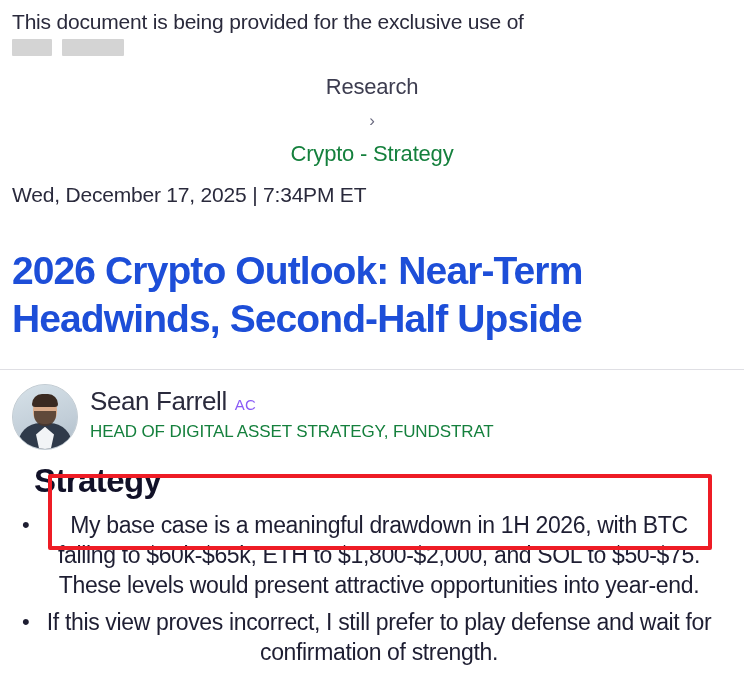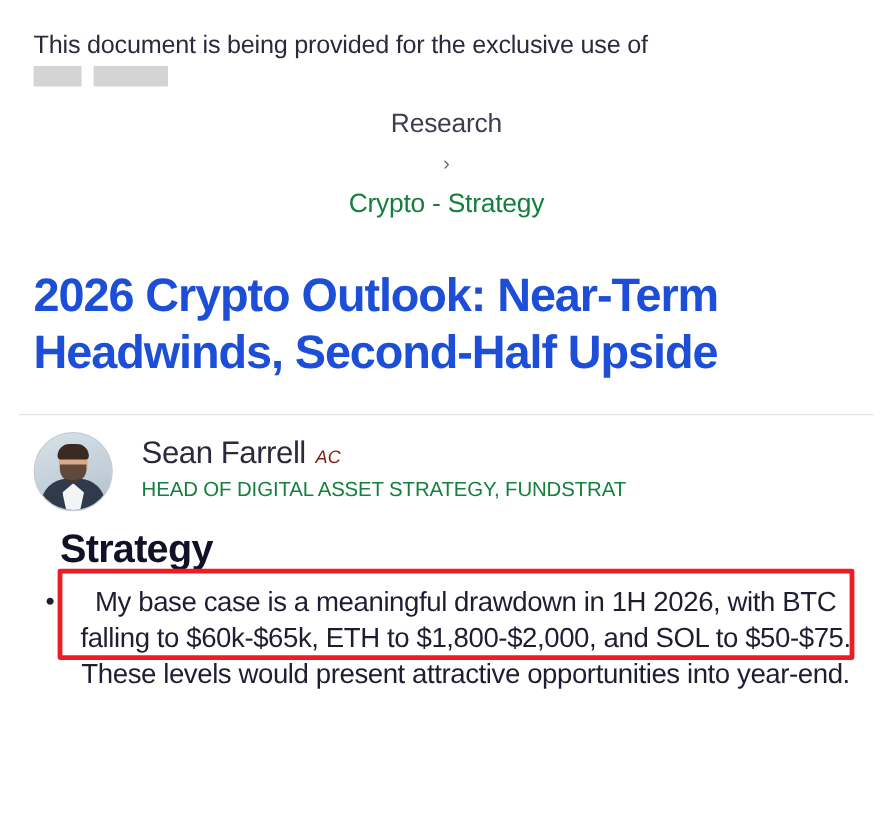--- a/index.html
+++ b/index.html
@@ -11,21 +11,21 @@
     width: 744px;
     height: 684px;
     font-family: "Liberation Sans", sans-serif;
     color: #1b1b3a;
     overflow: hidden;
   }
   .page {
     position: relative;
     width: 744px;
     height: 684px;
-    padding: 16px;
+    padding: 0;
     box-sizing: border-box;
   }
   .disclaimer {
     font-size: 21px;
     color: #2a2a3c;
     line-height: 1.3;
     padding: 8px 12px 0 12px;
     letter-spacing: -0.2px;
   }
   .redact-row {
@@ -80,21 +80,21 @@
   .divider {
     margin: 18px 0 0 0;
     border: none;
     border-top: 1px solid #dfdfe4;
     width: 100%;
   }
 
   .author-row {
     display: flex;
     align-items: flex-start;
-    gap: 24px;
+    gap: 12px;
     padding: 14px 12px 0 12px;
   }
   .avatar {
     width: 64px;
     height: 64px;
     border-radius: 50%;
     flex: 0 0 64px;
     background: #cfd8de;
     position: relative;
     overflow: hidden;
@@ -162,23 +162,22 @@
     align-items: baseline;
     gap: 8px;
   }
   .author-name {
     font-size: 26px;
     color: #2a2a3c;
     letter-spacing: -0.4px;
   }
   .author-cred {
     font-size: 15px;
-    color: #7f1d1d;
+    color: #8b5cf6;
     letter-spacing: 0.2px;
-    font-style: italic;
   }
   .author-title {
     font-size: 17px;
     color: #15803d;
     letter-spacing: -0.1px;
     margin-top: 5px;
   }
 
   .section-title {
     padding: 12px 12px 0 12px;
@@ -235,20 +234,21 @@
     <span class="redact a"></span>
     <span class="redact b"></span>
   </div>
 
   <div class="breadcrumb">
     <span>Research</span>
     <span class="chev">›</span>
     <span class="crumb-current">Crypto - Strategy</span>
   </div>
 
+  <div class="timestamp">Wed, December 17, 2025 | 7:34PM ET</div>
 
   <h1 class="headline">2026 Crypto Outlook: Near-Term Headwinds, Second-Half Upside</h1>
 
   <hr class="divider">
 
   <div class="author-row">
     <div class="avatar">
       <span class="sky"></span>
       <span class="body"></span>
       <span class="shirt"></span>
@@ -262,17 +262,18 @@
         <span class="author-cred">AC</span>
       </div>
       <div class="author-title">HEAD OF DIGITAL ASSET STRATEGY, FUNDSTRAT</div>
     </div>
   </div>
 
   <div class="section-title">Strategy</div>
 
   <ul class="bullets">
     <li>My base case is a meaningful drawdown in 1H 2026, with BTC falling to $60k-$65k, ETH to $1,800-$2,000, and SOL to $50-$75. These levels would present attractive opportunities into year-end.</li>
+    <li>If this view proves incorrect, I still prefer to play defense and wait for confirmation of strength.</li>
   </ul>
 
   <div class="highlight-box"></div>
 
 </div>
 
 </body></html>

